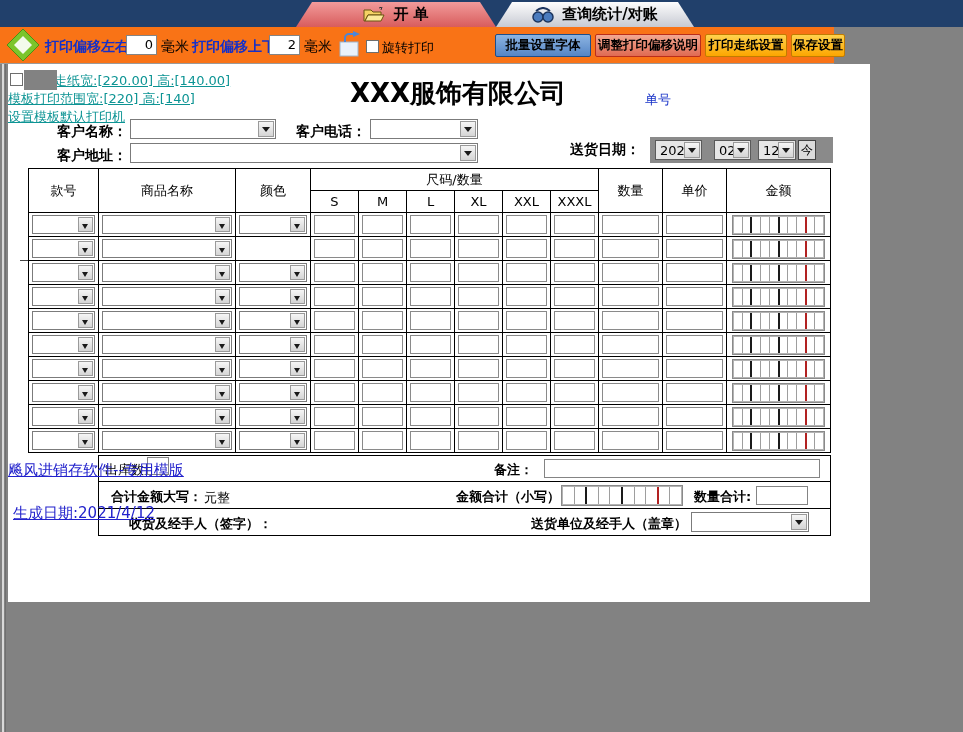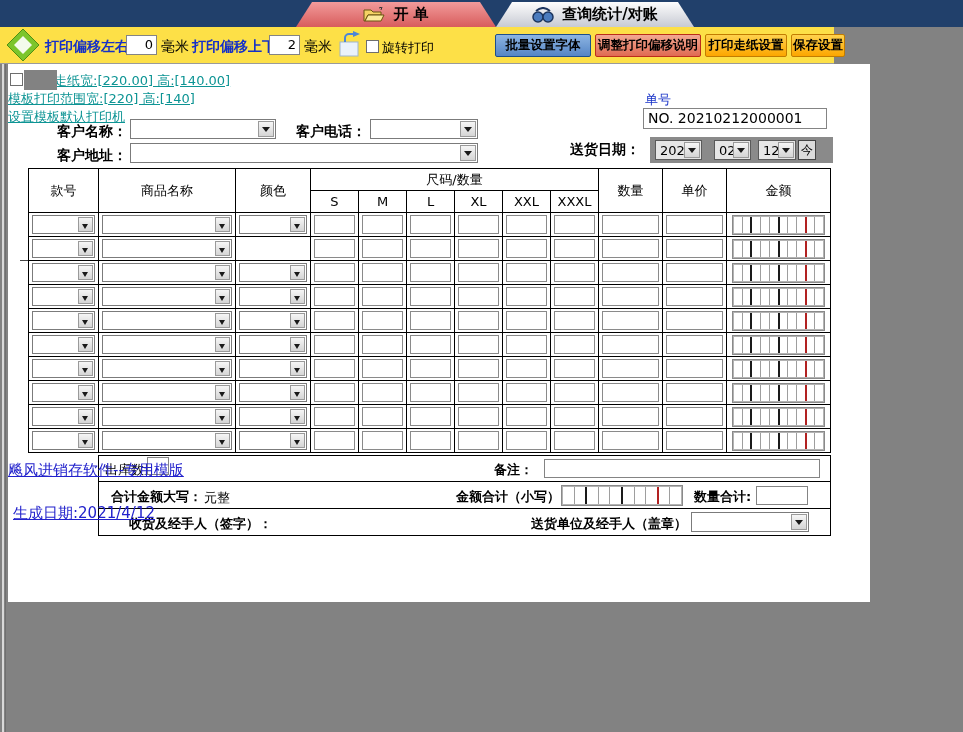--- a/index.html
+++ b/index.html
@@ -9,21 +9,21 @@
   
   .titlebar { position:absolute; left:0; top:0; width:963px; height:27px; background:#21406B; }
   .tab { position:absolute; top:2px; height:25px; display:flex; align-items:center; justify-content:center;
          gap:8px; font-size:15px; font-weight:bold; color:#000;
          clip-path:polygon(16px 0, calc(100% - 16px) 0, 100% 100%, 0 100%);
          background:linear-gradient(#FDFDFD,#C7CAD3); cursor:default; }
   .tab.active { background:linear-gradient(#F29B9B,#D85C5C); }
   .tab svg { flex:0 0 auto; }
 
   
-  .toolbar { position:absolute; left:0; top:27px; width:834px; height:37px; background:#fde047;
+  .toolbar { position:absolute; left:0; top:27px; width:834px; height:37px; background:#f97316;
              border-bottom:1px solid #9a9a9a; box-shadow:0 1px 0 #ffffff; }
   .blabel { position:absolute; top:11px; font-size:14px; font-weight:bold; color:#1530C8; white-space:nowrap; }
   .klabel { position:absolute; top:11px; font-size:14px; color:#000; white-space:nowrap; }
   .tbox { background:#fff; border:1px solid #848484; }
   .num { position:absolute; top:8px; width:31px; height:20px; text-align:right; padding-right:3px;
          font-size:13px; line-height:18px; color:#000; }
   .cb { background:#fff; border:1px solid #6e6e6e; width:13px; height:13px; }
   .toolbtn { position:absolute; top:7px; height:23px; border-radius:2px; font-size:12.5px; font-weight:bold;
              color:#000; display:flex; align-items:center; justify-content:center; white-space:nowrap; }
   .btn-blue   { background:linear-gradient(#8CB4E2,#5585C5); border:1px solid #1C4E8C; }
@@ -124,22 +124,22 @@
 
   <div class="workspace">
     <div class="page">
 
       <span class="tlink" style="left:20px;top:8px;z-index:1;">打印走纸宽:[220.00] 高:[140.00]</span>
       <div class="grayblock" style="left:16px;top:6px;width:33px;height:20px;"></div>
       <div class="cb" style="position:absolute;left:2px;top:9px;z-index:4;"></div>
       <span class="tlink" style="left:0px;top:26px;">模板打印范围宽:[220] 高:[140]</span>
       <span class="tlink" style="left:0px;top:44px;">设置模板默认打印机</span>
 
+      <div class="pagetitle">XXX服饰有限公司</div>
       <span style="position:absolute;left:637px;top:27px;font-size:13px;color:#1530C8;">单号</span>
-      <div class="tbox" style="position:absolute;left:635px;top:44px;width:184px;height:21px;font-size:14px;line-height:19px;padding-left:4px;">NO. 20210212000001</div>
 
       <span class="flabel" style="left:49px;top:59px;">客户名称：</span>
       <div class="combo" style="left:122px;top:55px;width:146px;height:20px;">
           <span class="cbtn"></span>
         </div>
       <span class="flabel" style="left:288px;top:59px;">客户电话：</span>
       <div class="combo" style="left:362px;top:55px;width:108px;height:20px;">
           <span class="cbtn"></span>
         </div>
       <span class="flabel" style="left:49px;top:83px;">客户地址：</span>

